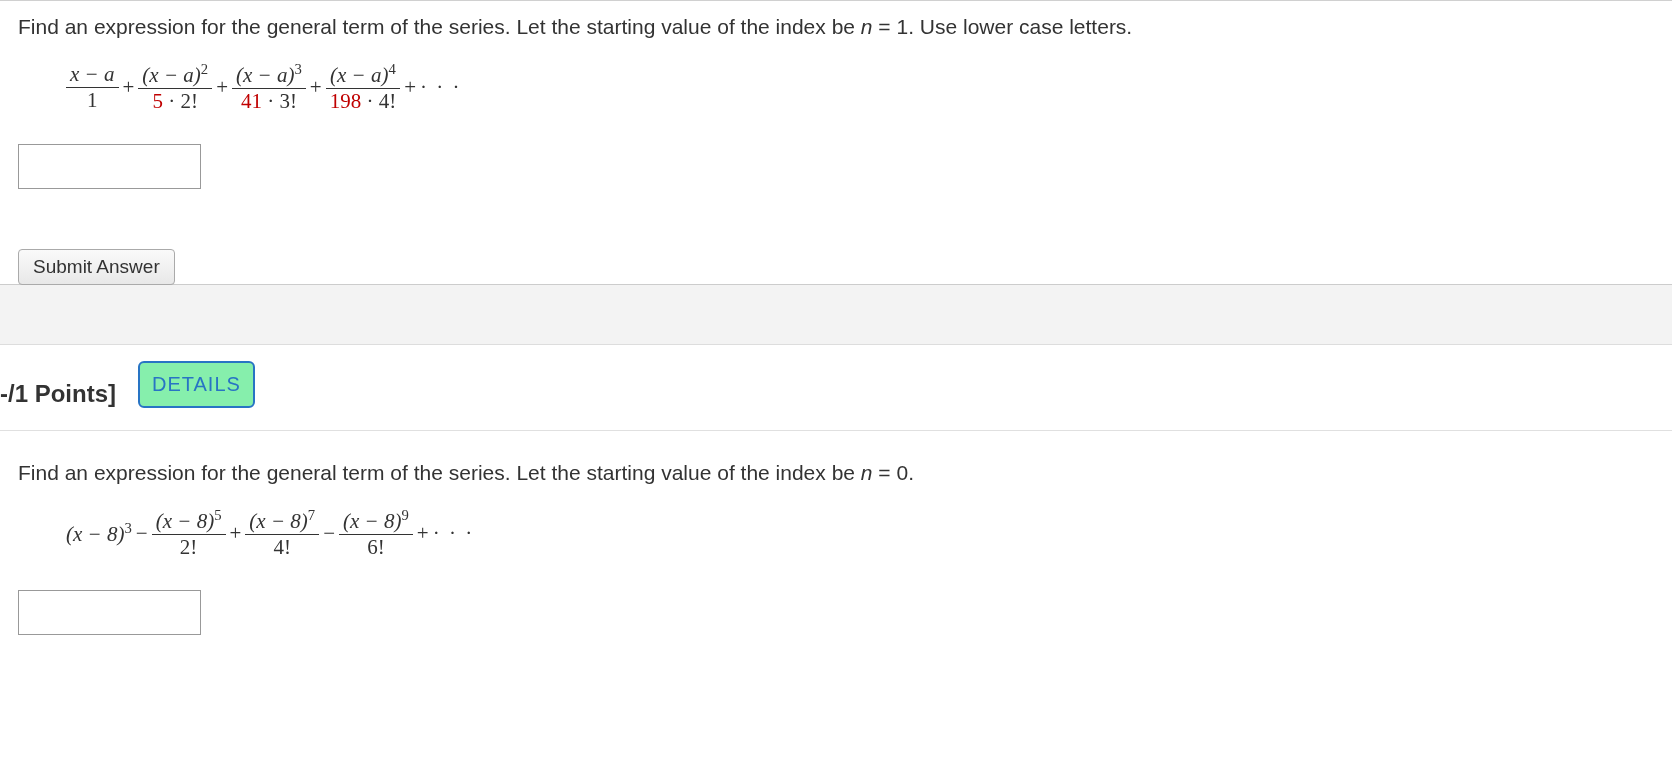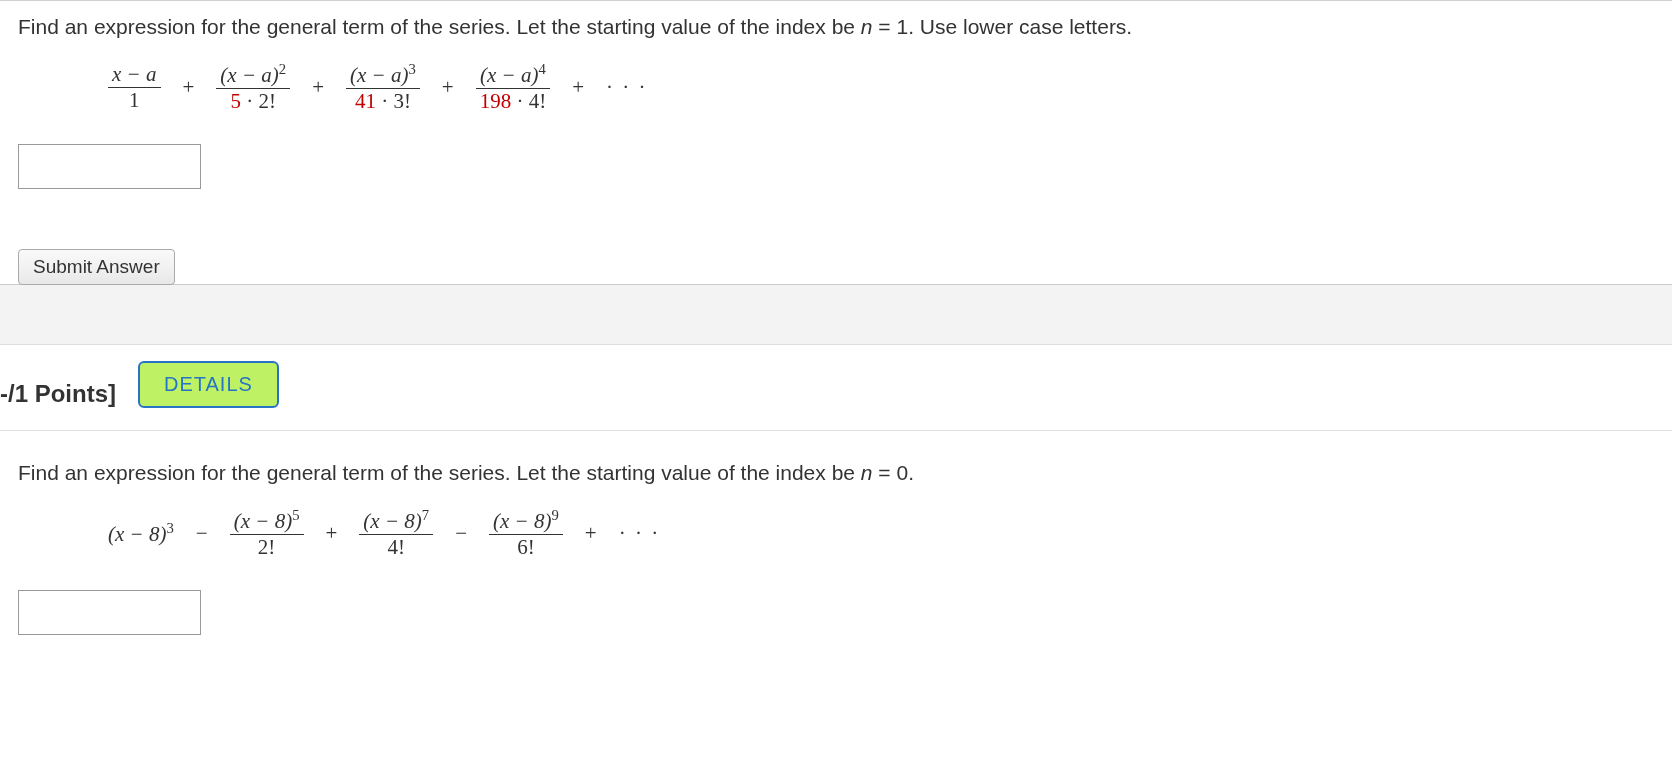--- a/index.html
+++ b/index.html
@@ -19,25 +19,25 @@
   }
   .prompt {
     font-size: 21px;
     color: #333;
     margin-bottom: 22px;
   }
   .prompt .italic { font-style: italic; }
   .series {
     display: flex;
     align-items: center;
-    margin-left: 90px;
+    margin-left: 48px;
     font-size: 21px;
     font-style: italic;
     font-family: Georgia, 'Times New Roman', serif;
-    gap: 18px;
+    gap: 0;
   }
   .frac {
     display: inline-flex;
     flex-direction: column;
     align-items: center;
     vertical-align: middle;
     font-style: italic;
   }
   .frac .num, .frac .den {
     padding: 0 4px;
@@ -95,22 +95,22 @@
     color: #333;
     padding-left: 0;
   }
   .details-btn {
     border: 2.5px solid #2874c4;
     border-radius: 6px;
     color: #2874c4;
     font-size: 20px;
     font-weight: 500;
     letter-spacing: 1px;
-    padding: 10px 24px;
-    background: #bef264;
+    padding: 10px 12px;
+    background: #86efac;
     cursor: pointer;
   }
   .q2-block {
     padding: 30px 0 0 18px;
   }
   .term {
     font-style: italic;
     font-family: Georgia, 'Times New Roman', serif;
   }
   .nostyle { font-style: normal; }

